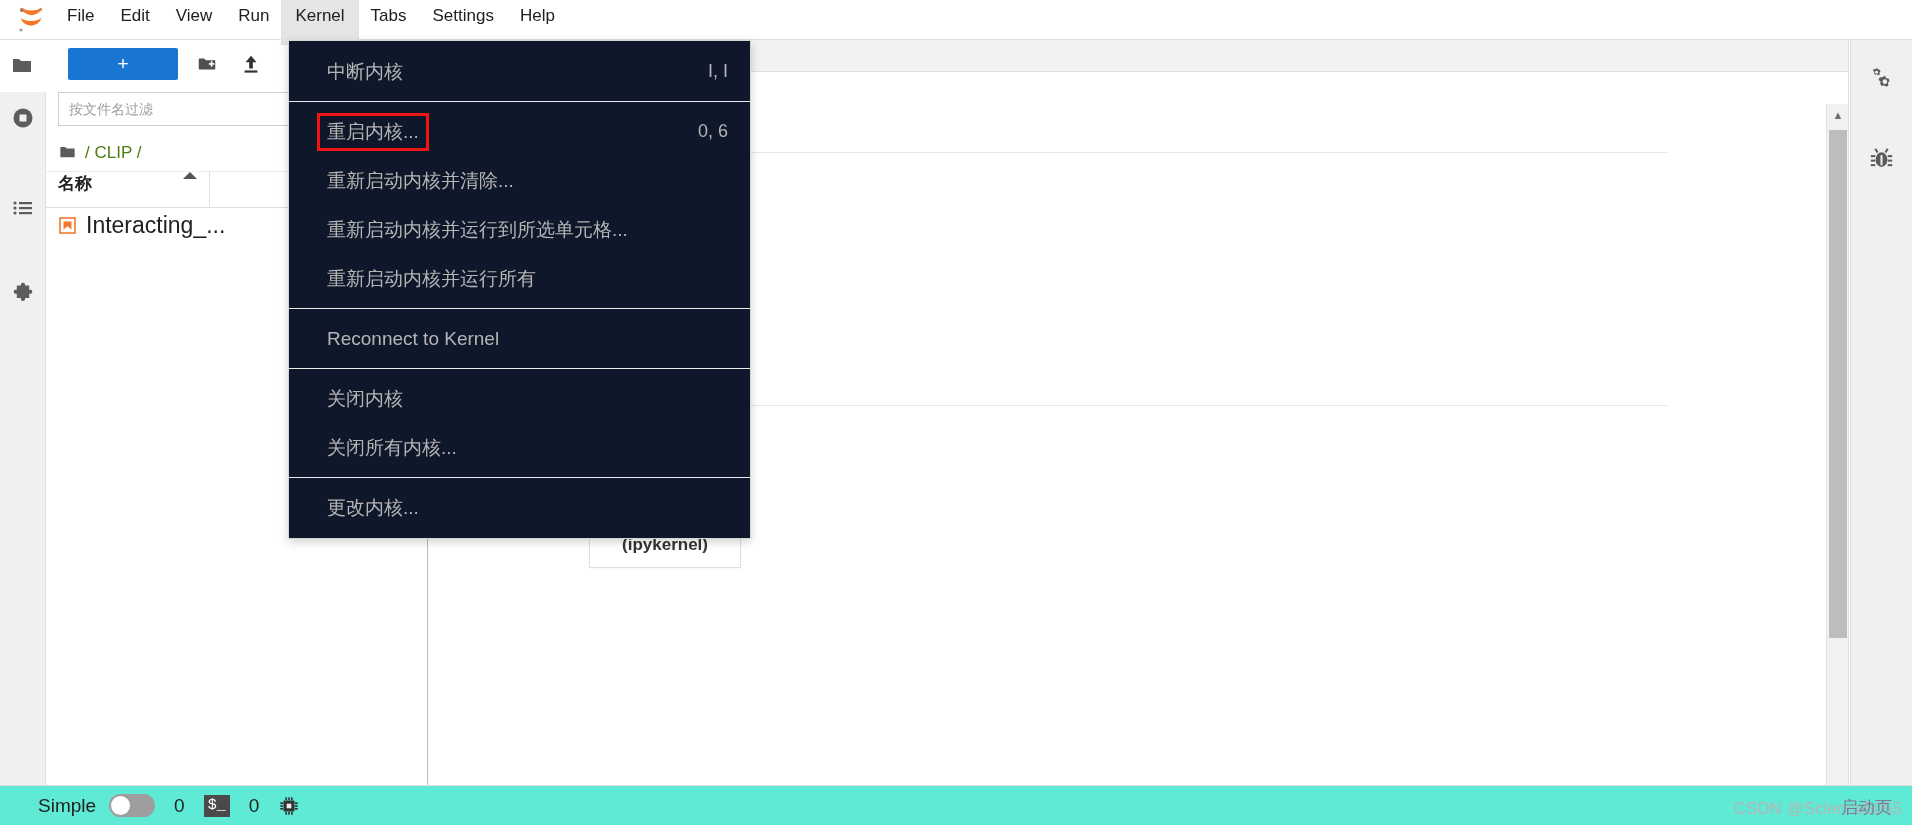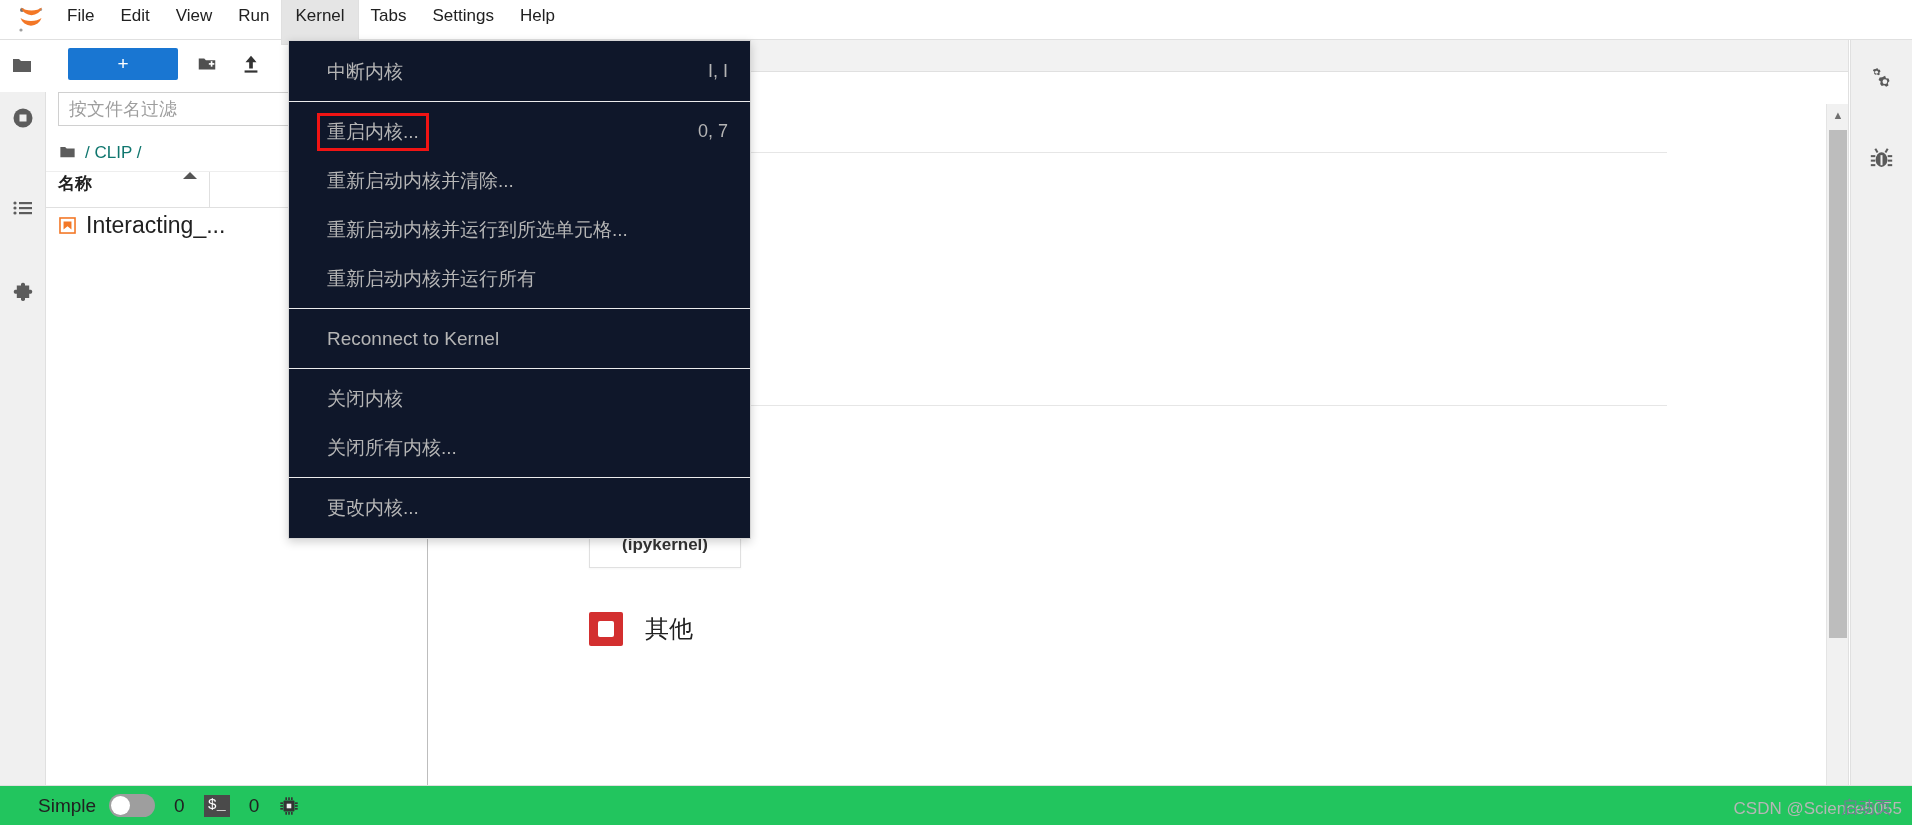--- a/index.html
+++ b/index.html
@@ -97,34 +97,34 @@
     display: flex; align-items: center; justify-content: center;
     color: #4f4f4f;
     cursor: pointer;
   }
   .fb-filter-wrap { padding: 4px 12px 8px 12px; }
   .fb-filter {
     width: 100%; height: 34px;
     border: 1px solid #d0d0d0;
     background: #fff;
     padding: 0 10px;
-    font-size: 18px;
+    font-size: 14px;
     color: #333;
     outline: none;
     font-family: "Liberation Sans", "DejaVu Sans", sans-serif;
   }
   .fb-filter::placeholder { color: #9e9e9e; }
   .fb-breadcrumb {
     height: 38px;
     display: flex; align-items: center;
     padding: 0 12px;
     gap: 8px;
     border-bottom: 1px solid #eee;
     font-size: 17px;
-    color: #0f766e;
+    color: #4d7c0f;
   }
   .fb-header {
     display: flex; align-items: center;
     height: 36px;
     border-bottom: 1px solid #e0e0e0;
     font-size: 17px;
     font-weight: bold;
     color: #212121;
   }
   .fb-header .col-name {
@@ -261,21 +261,21 @@
     display: flex; align-items: center; justify-content: center;
     color: #5a5a5a;
     cursor: pointer;
   }
 
   
   .statusbar {
     position: absolute;
     left: 0; bottom: 0;
     width: 1912px; height: 40px;
-    background: #22c55e;
+    background: #5eead4;
     border-top: 1px solid #e0e0e0;
     display: flex; align-items: center;
     z-index: 30;
   }
   .sb-left {
     display: flex; align-items: center;
     gap: 13px;
     margin-left: 38px;
   }
   .sb-label { font-size: 19px; color: #212121; }
@@ -509,28 +509,20 @@
               <path fill="url(#pyb)" d="M49.5 8c-9 0-16.8 1.3-18.5 6.5v11.8h19v2.7H23.4c-6.6 0-12.4 4-14.2 11.6-2.1 8.7-2.2 14.2 0 23.3 1.6 6.8 5.5 11.6 12.1 11.6h7.5V61.7c0-7.5 6.5-14.1 14.2-14.1h18.9c6.3 0 11.3-5.2 11.3-11.5V14.5C73.2 8.4 68.1 3.8 62 2.8c-3.9-.6-8-.6-12.5 0zM39.2 13.7a3.6 3.6 0 1 1 0 7.2 3.6 3.6 0 0 1 0-7.2z" transform="translate(0,5) scale(0.95)"></path>
               <path fill="url(#pyy)" d="M76.3 30v13.8c0 7.8-6.6 14.3-14.2 14.3H43.2c-6.2 0-11.3 5.3-11.3 11.5v21.6c0 6.2 5.4 9.8 11.3 11.5 7.1 2.1 13.9 2.5 22.4 0 5.7-1.6 11.3-5 11.3-11.5V79.4H57.9v-2.7h28.3c6.6 0 9-4.6 11.3-11.5 2.4-7.1 2.3-14 0-23.2C95.9 35.3 92.8 30 86.2 30zM67 88.5a3.6 3.6 0 1 1 0 7.2 3.6 3.6 0 0 1 0-7.2z" transform="translate(-4,-1) scale(0.95)"></path>
             </svg>
             <div class="card-label">
               <span>Python 3</span><br>
               <span>(ipykernel)</span>
             </div>
           </div>
         </div>
 
-        <div class="section-head" style="margin-top:44px;">
-          <div class="sec-icon" style="background:#d32f2f;">
-            <svg width="24" height="24" viewBox="0 0 24 24" fill="#fff">
-              <rect x="4" y="4" width="16" height="16" rx="2"></rect>
-            </svg>
-          </div>
-          <div class="sec-title">其他</div>
-        </div>
 
       </div>
 
       <div class="vscroll">
         <div class="vs-arrow" style="font-size:11px;">▲</div>
         <div class="vs-thumb"></div>
 
       </div>
     </div>
   </div>
@@ -599,21 +591,21 @@
 
     <div class="dd-item">
       <span class="dd-label">中断内核</span>
       <span class="dd-shortcut">I, I</span>
     </div>
 
     <div class="dd-sep"></div>
 
     <div class="dd-item highlighted">
       <span class="dd-label">重启内核...</span>
-      <span class="dd-shortcut">0, 7</span>
+      <span class="dd-shortcut">0, 6</span>
     </div>
     <div class="dd-item">
       <span class="dd-label">重新启动内核并清除...</span>
       <span class="dd-shortcut"></span>
     </div>
     <div class="dd-item">
       <span class="dd-label">重新启动内核并运行到所选单元格...</span>
       <span class="dd-shortcut"></span>
     </div>
     <div class="dd-item">

